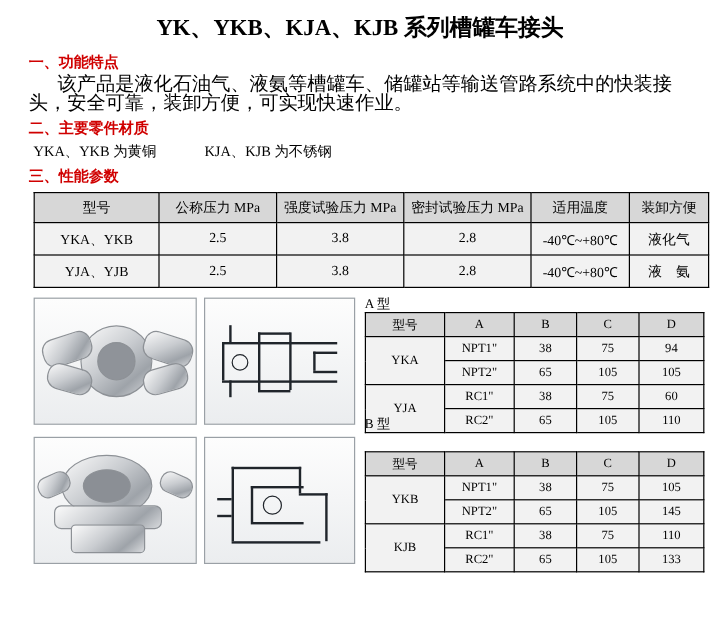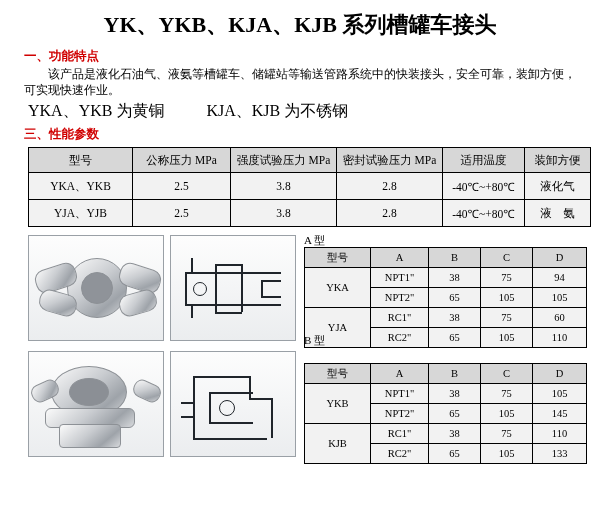--- a/index.html
+++ b/index.html
@@ -19,41 +19,41 @@
     width: 600px;
     height: 516px;
     position: relative;
     box-sizing: border-box;
     padding: 6px 10px 0 10px;
   }
   .title {
     text-align: center;
     font-family: "Liberation Serif", serif;
     font-weight: bold;
-    font-size: 22px;
+    font-size: 19px;
     letter-spacing: 0px;
     margin: 4px 0 8px 0;
     color: #000;
   }
   .section-head {
     color: #d00000;
     font-weight: bold;
     font-size: 12.5px;
     font-family: "Liberation Sans", sans-serif;
     margin: 4px 0 2px 14px;
   }
   .para {
-    font-size: 12px;
+    font-size: 16px;
     line-height: 16px;
     margin: 0 6px 0 14px;
     text-indent: 24px;
-    font-family: Liberation Mono, monospace;
+    font-family: Liberation Sans, sans-serif;
   }
   .mat-line {
-    font-size: 16px;
+    font-size: 12px;
     margin: 2px 0 0 18px;
     font-family: "Liberation Serif", serif;
   }
   .mat-gap { display: inline-block; width: 34px; }
 
   
   table.perf {
     border-collapse: collapse;
     margin: 4px 0 0 18px;
     width: 562px;
@@ -144,20 +144,21 @@
 </head>
 <body>
 
 <div class="page">
 
   <div class="title">YK、YKB、KJA、KJB 系列槽罐车接头</div>
 
   <div class="section-head">一、功能特点</div>
   <div class="para">该产品是液化石油气、液氨等槽罐车、储罐站等输送管路系统中的快装接头，安全可靠，装卸方便，可实现快速作业。</div>
 
+  <div class="section-head">二、主要零件材质</div>
   <div class="mat-line">
     <span>YKA、YKB 为黄铜</span>
     <span class="mat-gap"></span>
     <span>KJA、KJB 为不锈钢</span>
   </div>
 
   <div class="section-head">三、性能参数</div>
 
   <table class="perf">
     <colgroup>

